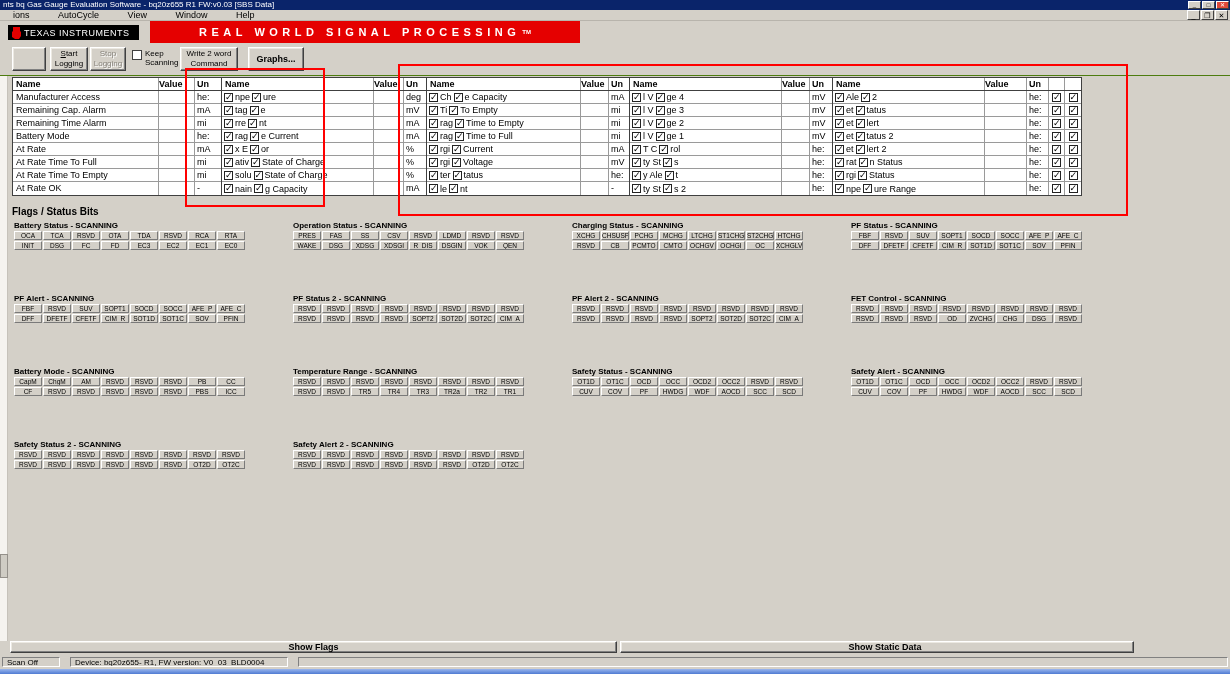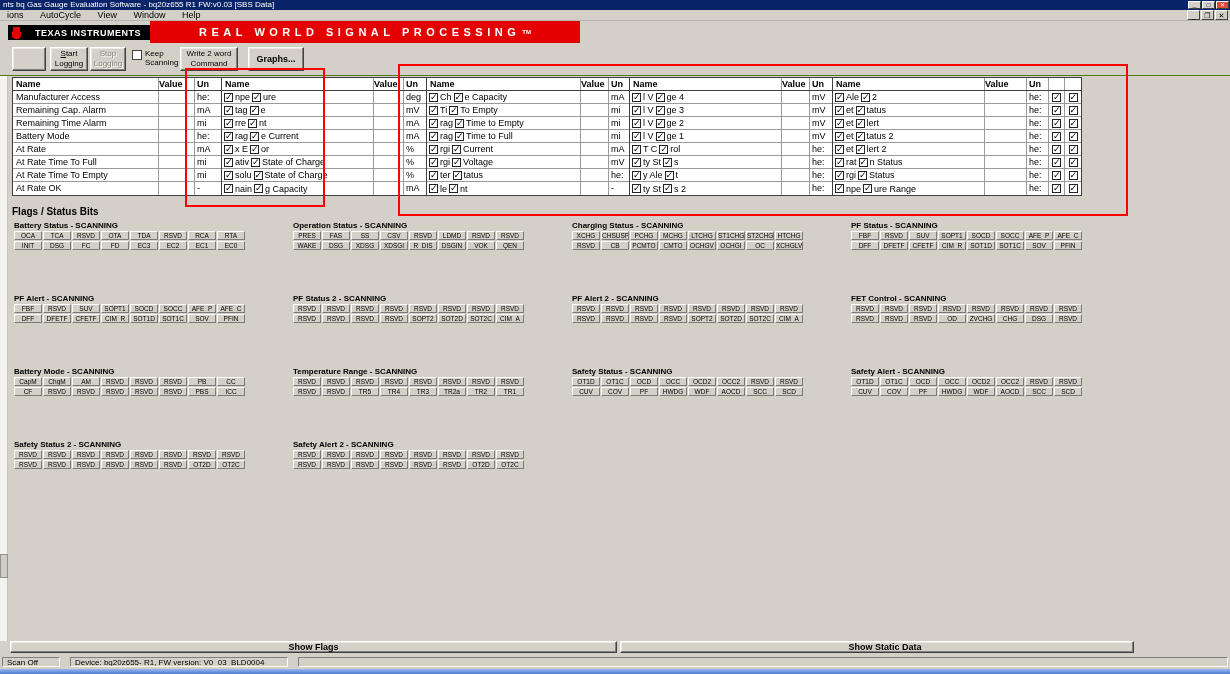--- a/index.html
+++ b/index.html
@@ -15,29 +15,29 @@
   #titlebar { position:absolute; left:0; top:0; width:1230px; height:10px;
     background:#0a246a; color:#fff; font-size:8px; line-height:10px; padding-left:3px;
     white-space:nowrap; overflow:hidden; }
   #titlebar-controls { position:absolute; right:1px; top:1px; display:flex; gap:1px; }
   .tb-btn { width:13px; height:8px; font-size:6px; line-height:7px; text-align:center;
     background:#d4d0c8; color:#000; border:1px solid #fff; border-right-color:#404040; border-bottom-color:#404040; }
   .tb-btn.close { background:#e04a3a; color:#fff; }
   
   #menubar { position:absolute; left:0; top:10px; width:1230px; height:11px;
     background:#d4d0c8; font-size:9px; line-height:11px; border-bottom:1px solid #b8b4ac; }
-  .menu-item { display:inline-block; padding:0 7px; }
+  .menu-item { display:inline-block; padding:0 13px; }
   #menubar-controls { position:absolute; right:2px; top:0px; display:flex; gap:1px; }
   .mb-btn { width:13px; height:10px; font-size:7px; line-height:9px; text-align:center;
     background:#d4d0c8; border:1px solid #fff; border-right-color:#404040; border-bottom-color:#404040; }
   
   #brandbar { position:absolute; left:0; top:21px; width:1230px; height:22px; background:#d4d0c8; }
   #ti-logo-box { position:absolute; left:8px; top:4px; height:15px; background:#000; color:#fff;
-    display:flex; align-items:center; gap:14px; padding:0 9px 0 4px;
-    font-size:9px; font-weight:bold; letter-spacing:0.5px; text-transform:uppercase; }
+    display:flex; align-items:center; gap:3px; padding:0 9px 0 4px;
+    font-size:9px; font-weight:normal; letter-spacing:0.5px; text-transform:uppercase; }
   #red-banner { position:absolute; left:150px; top:0; width:430px; height:22px; background:#e50000;
     color:#fff; display:flex; align-items:center; justify-content:center;
     font-size:11px; font-weight:bold; letter-spacing:4.5px; text-transform:uppercase; }
   #red-banner sup { font-size:6px; letter-spacing:0; margin-left:2px; }
   
   #toolbar { position:absolute; left:0; top:43px; width:1230px; height:33px; background:#d4d0c8;
     border-bottom:1px solid #4d7c0f; }
   .btn3d { background:#d4d0c8; border:1px solid; border-color:#fff #404040 #404040 #fff;
     box-shadow: inset -1px -1px 0 #808080, inset 1px 1px 0 #ece9e2; }
   .toolbtn { position:absolute; top:4px; height:24px; font-size:8px; line-height:10px;

